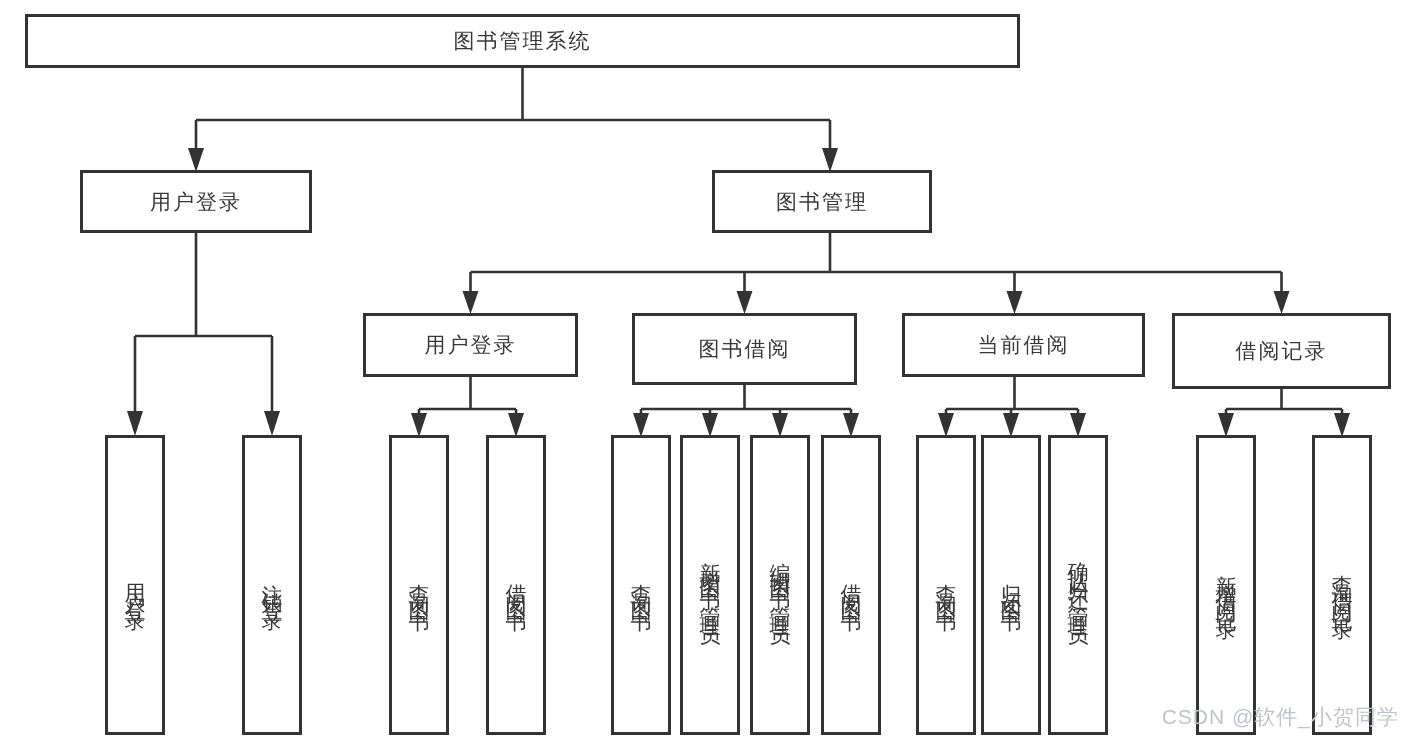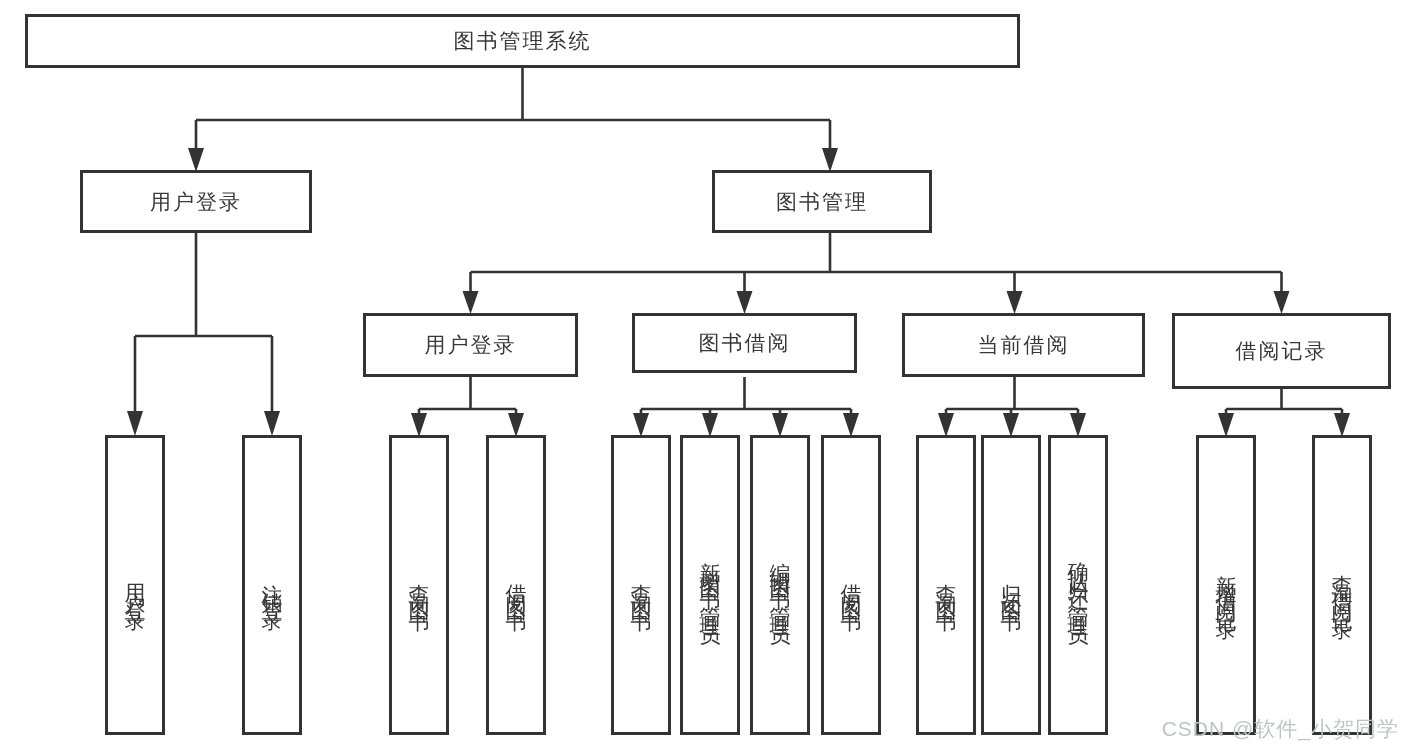--- a/index.html
+++ b/index.html
@@ -45,21 +45,21 @@
     text-align: center;
     line-height: 54px;
     font-size: 21px;
     letter-spacing: 9px;
     color: #383838;
     z-index: 2;
   }
   .watermark {
     position: absolute;
     right: 6px;
-    bottom: 4px;
+    bottom: 16px;
     font-size: 21px;
     letter-spacing: 1px;
     color: #bfc3c9;
     z-index: 3;
     white-space: nowrap;
     margin-left: 36px;
   }
 </style>
 </head>
 <body>
@@ -123,21 +123,21 @@
     <polygon fill="#333333" points="1218,413 1234,413 1226,437"></polygon>
     <polygon fill="#333333" points="1334,413 1350,413 1342,437"></polygon>
   </svg>
 
   <div class="hnode" style="left:25px; top:14px; width:995px; height:54px">图书管理系统</div>
 
   <div class="hnode" style="left:80px; top:170px; width:232px; height:63px">用户登录</div>
   <div class="hnode" style="left:712px; top:170px; width:220px; height:63px">图书管理</div>
 
   <div class="hnode" style="left:363px; top:313px; width:215px; height:64px">用户登录</div>
-  <div class="hnode" style="left:632px; top:313px; width:225px; height:60px">图书借阅</div>
+  <div class="hnode" style="left:632px; top:313px; width:225px; height:72px">图书借阅</div>
   <div class="hnode" style="left:902px; top:313px; width:243px; height:64px">当前借阅</div>
   <div class="hnode" style="left:1172px; top:313px; width:219px; height:76px">借阅记录</div>
 
   <div class="vnode" style="left:105px">用户登录</div>
   <div class="vnode" style="left:242px">注销登录</div>
 
   <div class="vnode" style="left:389px">查询图书</div>
   <div class="vnode" style="left:486px">借阅图书</div>
 
   <div class="vnode" style="left:611px">查询图书</div>

